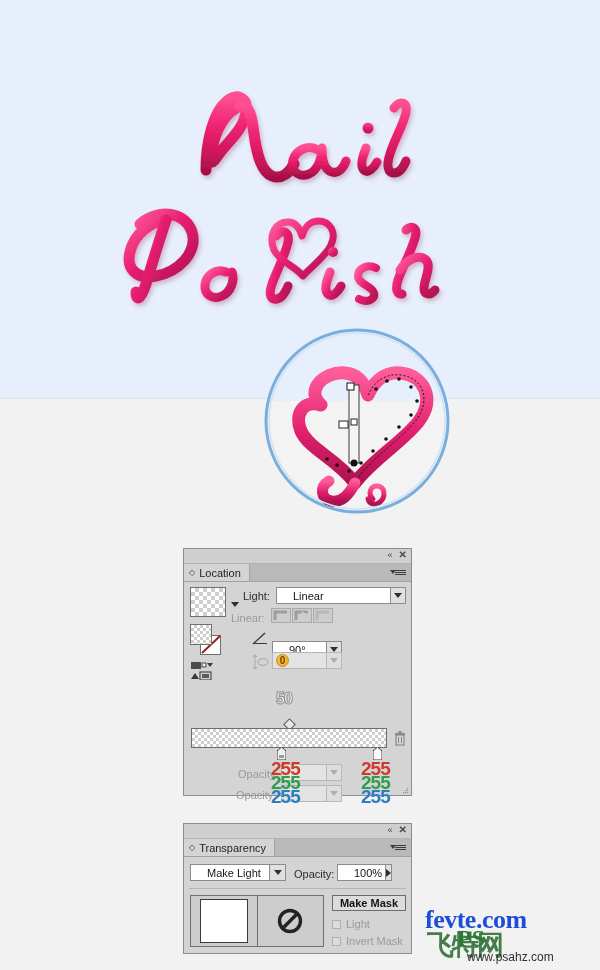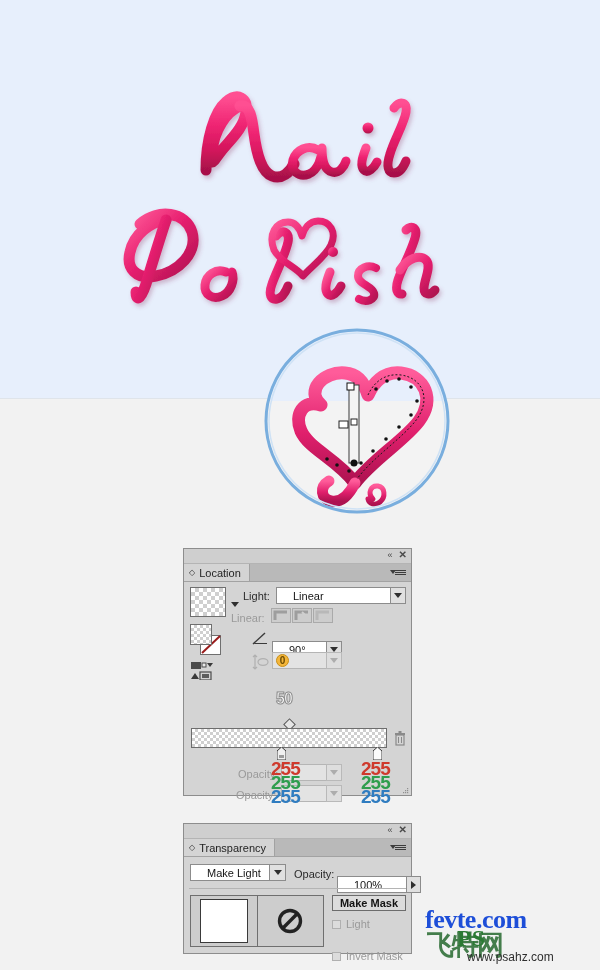--- a/index.html
+++ b/index.html
@@ -479,21 +479,21 @@
 
       <div class="combo" style="position:absolute;left:6px;top:7px;width:96px;height:17px;">
         <div class="field" style="height:17px;">Make Light</div>
         <div class="drop" style="width:17px;">
             <span class="tri-down"></span>
           </div>
       </div>
 
       <div class="lbl" style="position:absolute;left:110px;top:11px;">Opacity:</div>
 
-      <div class="combo" style="position:absolute;left:153px;top:7px;width:84px;height:17px;margin-top:12px;">
+      <div class="combo" style="position:absolute;left:153px;top:7px;width:53px;height:17px;">
         <div class="field" style="height:17px;">100%</div>
         <div class="drop" style="width:15px;">
             <span class="tri-right"></span>
           </div>
       </div>
 
       <div class="tp-sep" style="top:31px;"></div>
 
       <div style="position:absolute;left:6px;top:38px;width:134px;height:52px;border:1px solid #6f6f6f;box-sizing:border-box;display:flex;">
         <div style="flex:1;background:#cdcdcd;display:flex;align-items:center;justify-content:center;">
@@ -507,21 +507,21 @@
         </div>
       </div>
 
       <div class="btn" style="position:absolute;left:148px;top:38px;width:74px;height:16px;">Make Mask</div>
 
       <div style="position:absolute;left:148px;top:61px;display:flex;align-items:center;gap:5px;">
         <span class="chk"></span>
         <span class="lbl dim">Light</span>
       </div>
 
-      <div style="position:absolute;left:148px;top:78px;display:flex;align-items:center;gap:5px;margin-top:15px;">
+      <div style="position:absolute;left:148px;top:78px;display:flex;align-items:center;gap:5px;">
         <span class="chk"></span>
         <span class="lbl dim">Invert Mask</span>
       </div>
     </div>
   </div>
 
   <div class="watermark">
     <div style="position:absolute;left:0;top:0;font-family:Liberation Serif, serif;font-size:26px;font-weight:bold;color:#1d4ed8;letter-spacing:-0.5px;">fevte.com</div>
     <div style="position:absolute;left:2px;top:22px;font-size:27px;font-weight:bold;color:#26692f;opacity:.85;letter-spacing:-2px;">飞特网</div>
     <div style="position:absolute;left:32px;top:20px;font-family:'Liberation Serif',serif;font-size:24px;font-weight:bold;color:#2b7a33;">PS</div>

